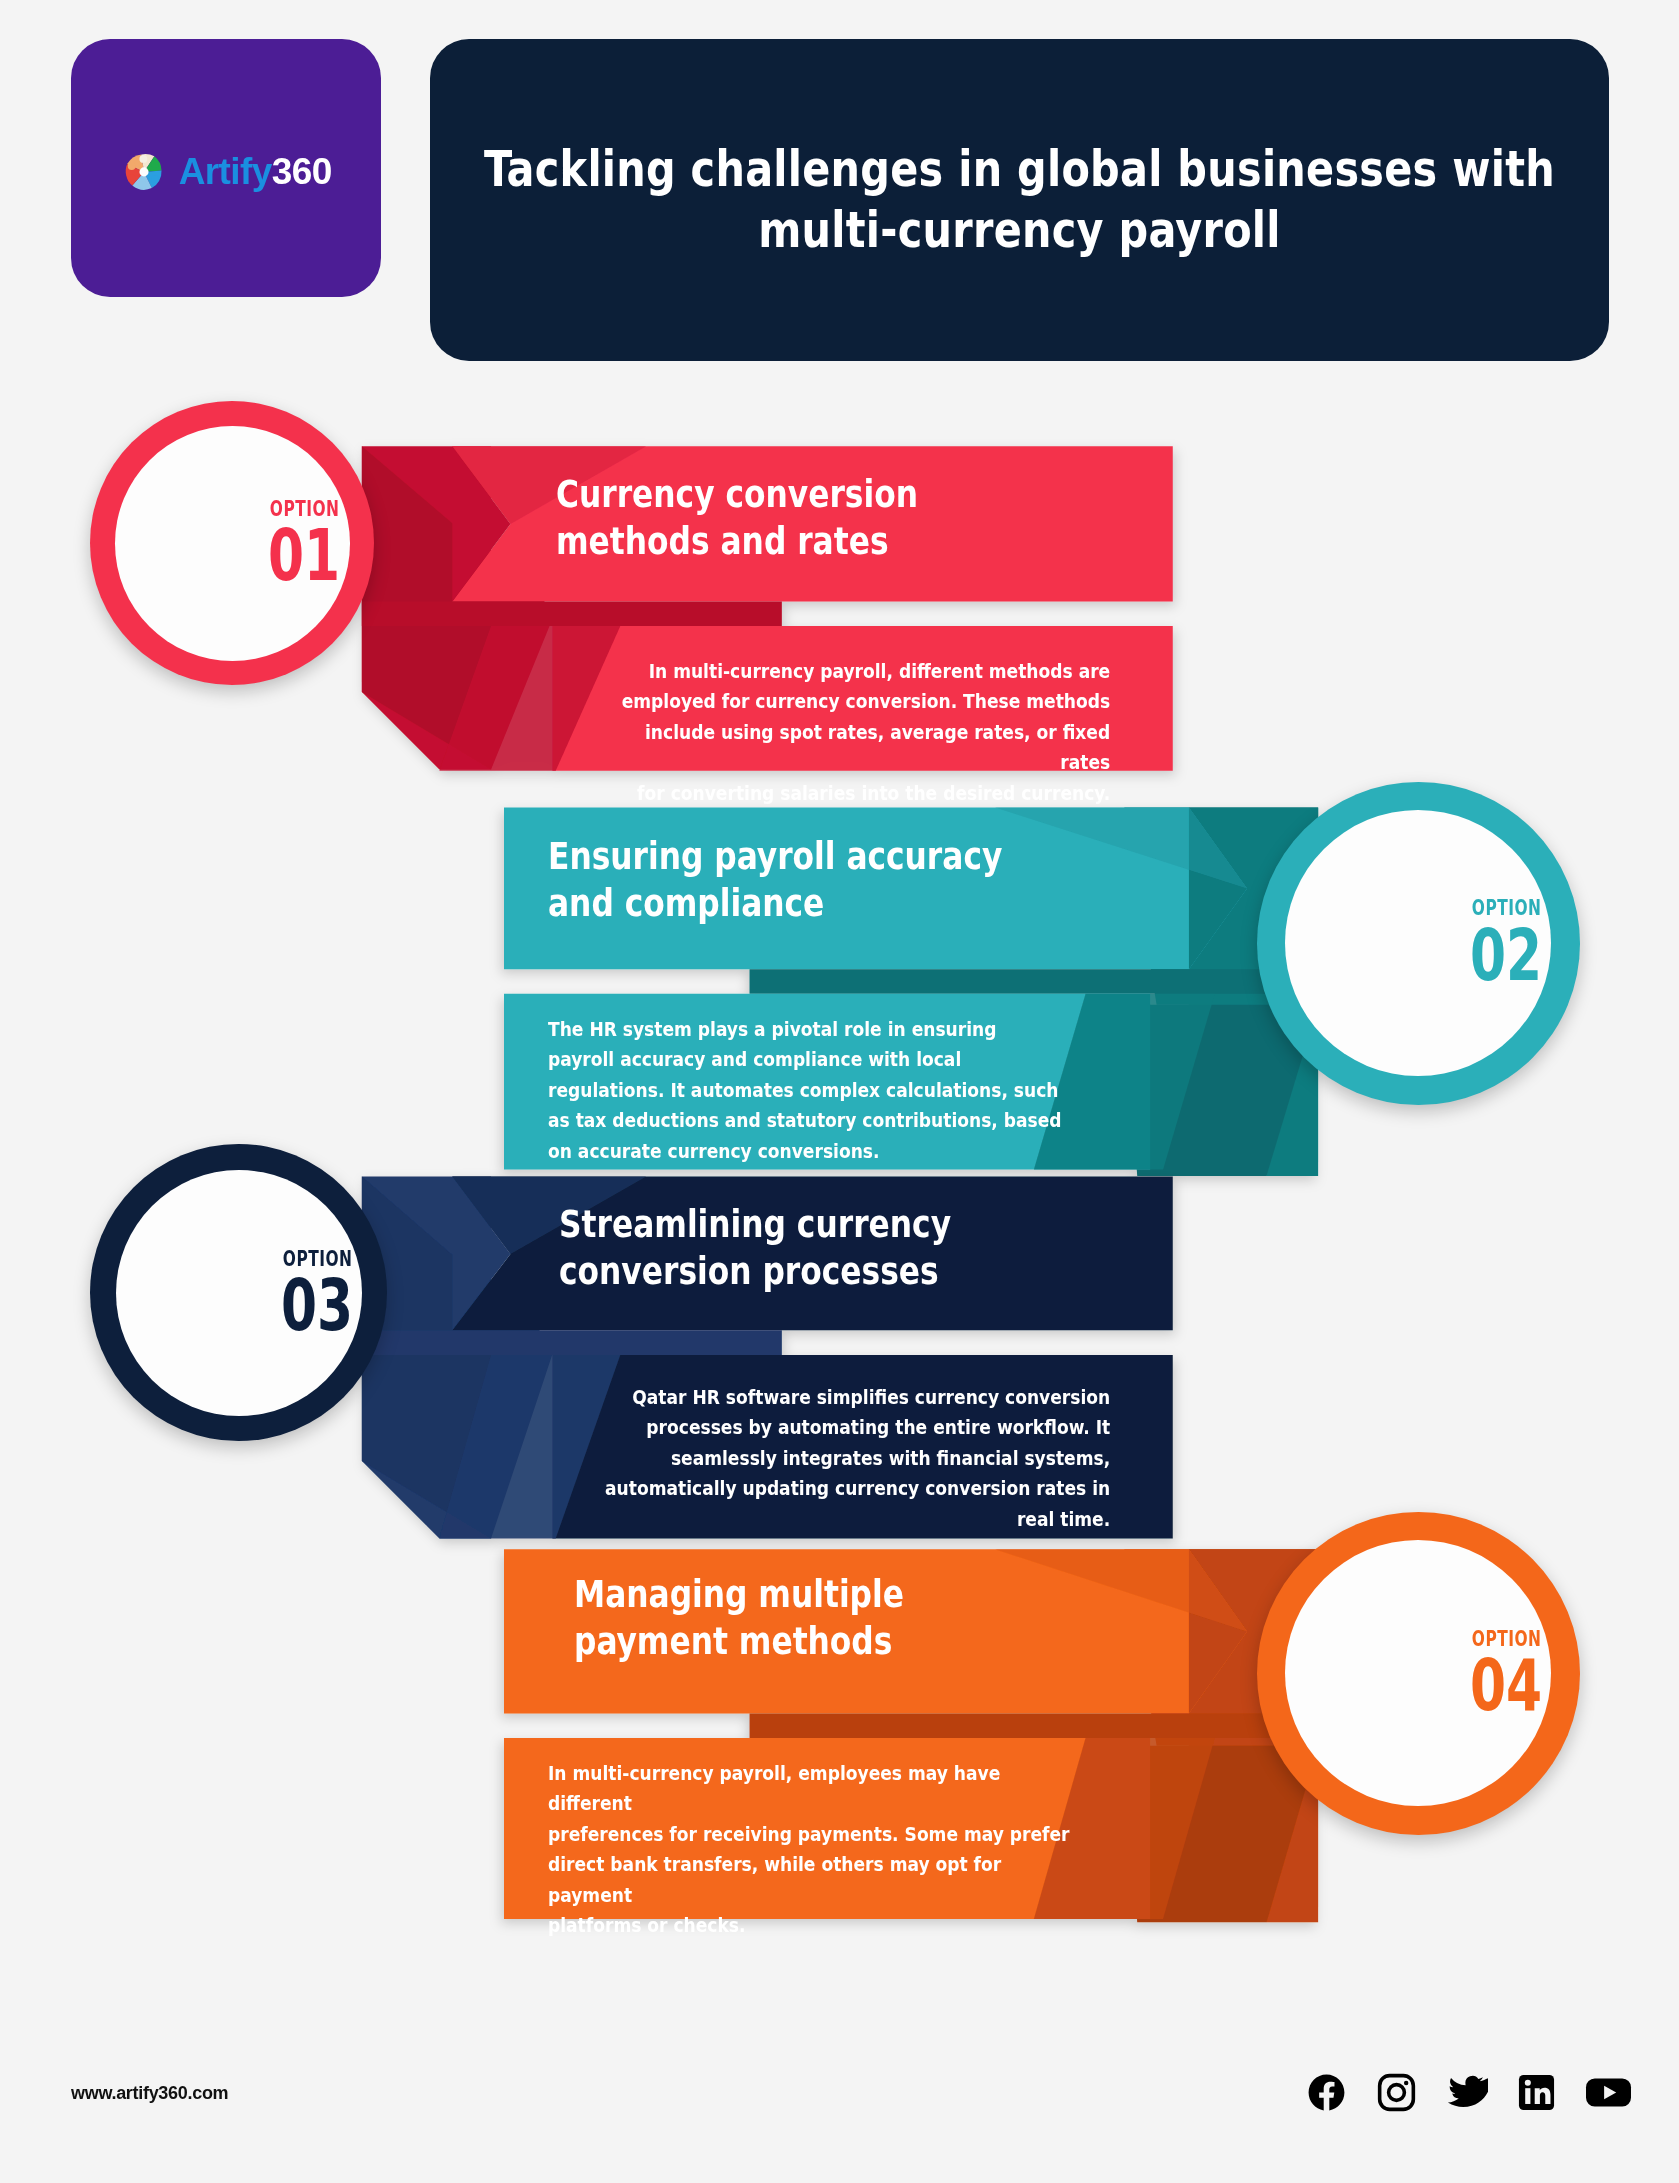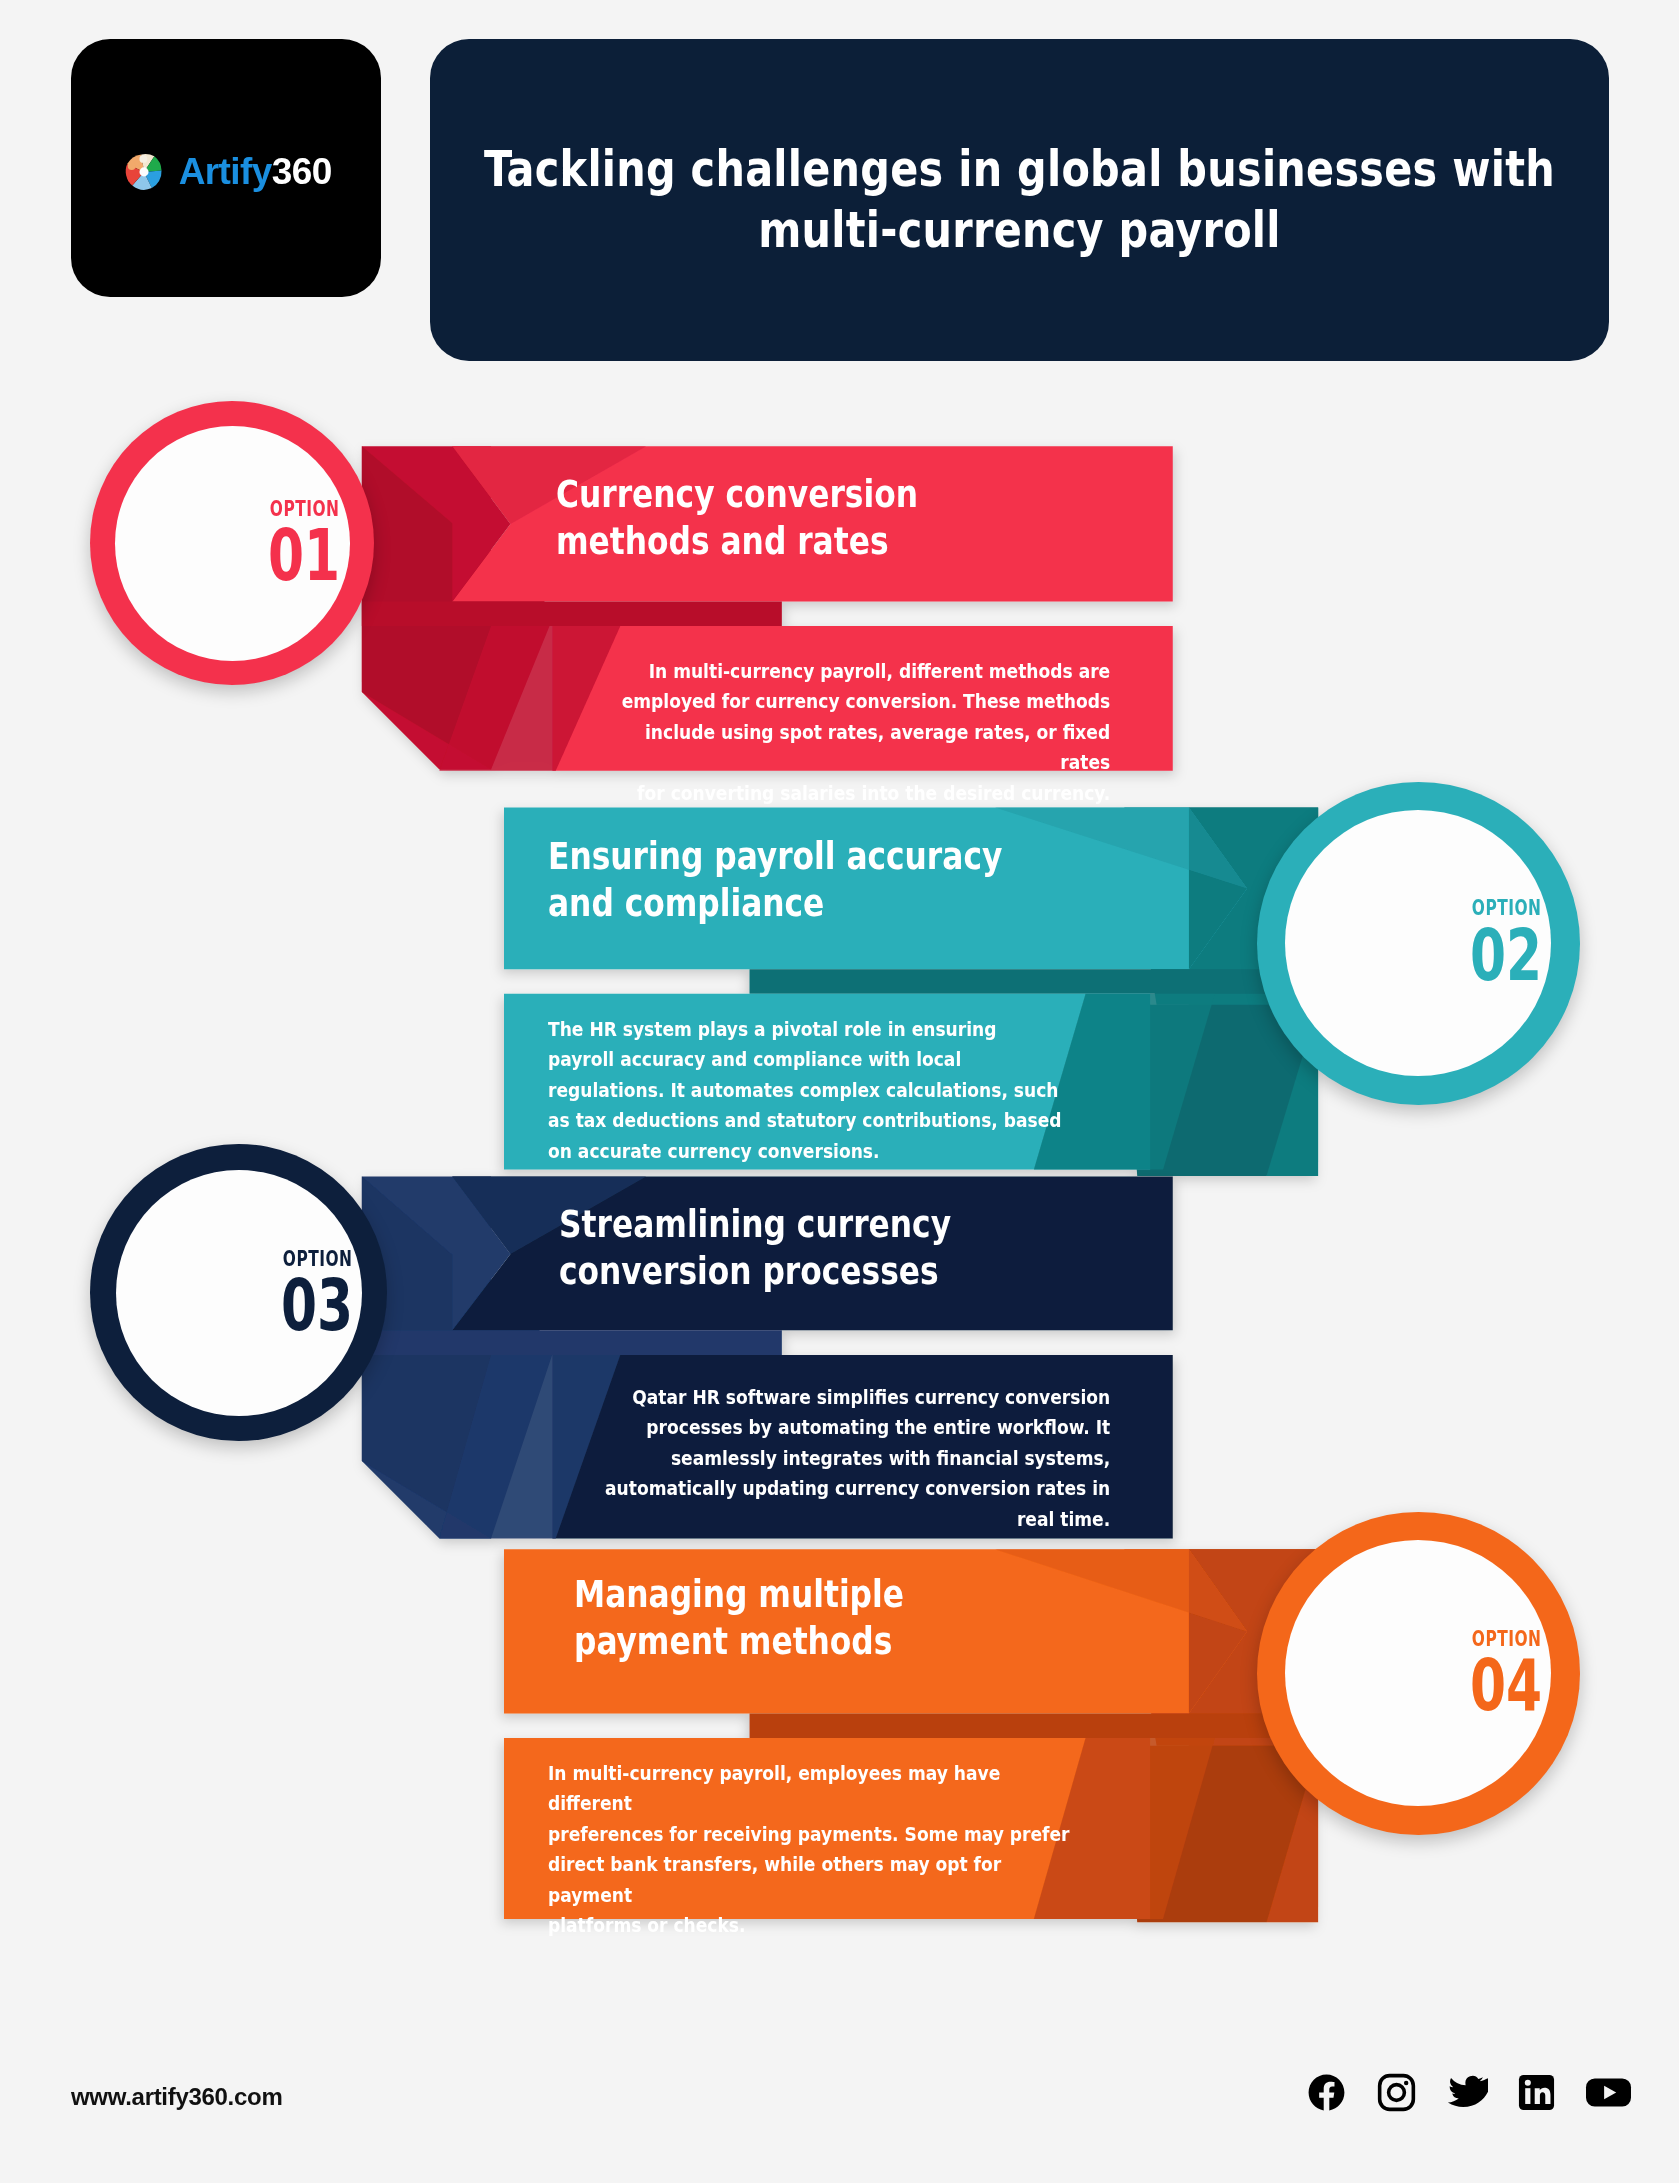--- a/index.html
+++ b/index.html
@@ -8,21 +8,21 @@
     background:#f4f4f4;
     font-family:"Liberation Sans", sans-serif;
     overflow:hidden;
     position:relative;
   }
   .page{position:absolute;inset:0;}
 
   
   .logo-card{
     position:absolute;left:71px;top:39px;width:310px;height:258px;
-    background:#000000;border-radius:39px;
+    background:#4c1d95;border-radius:39px;
     display:flex;align-items:center;justify-content:center;
   }
   .logo-row{display:flex;align-items:center;gap:10.3px;transform:translateY(3.9px);}
   .logo-mark{width:48px;height:48px;position:relative;flex:0 0 auto;}
   .logo-text{font-size:37px;font-weight:bold;letter-spacing:-0.6px;white-space:nowrap;}
   .logo-text .a{color:#1a8fe0;}
   .logo-text .n{color:#ffffff;}
 
   .title-card{
     position:absolute;left:430px;top:39px;width:1179px;height:322px;
@@ -74,21 +74,21 @@
     position:absolute;color:#fff;
     font-size:20px;line-height:1.52;font-weight:bold;
     font-family:"Liberation Sans Narrow","DejaVu Sans Condensed","Liberation Sans",sans-serif;
     transform:scaleX(0.95);transform-origin:left top;
     white-space:pre-line;
   }
 
   
   .footer-url{
     position:absolute;left:71px;top:2083px;
-    font-size:24px;font-weight:bold;color:#111;letter-spacing:-0.3px;
+    font-size:18px;font-weight:bold;color:#111;letter-spacing:-0.3px;
   }
   .socials{position:absolute;left:1305px;top:2071px;display:flex;gap:27px;align-items:center;}
   .socials svg{display:block;}
 </style>
 </head>
 <body>
 
 <div class="page">
 
   <div class="logo-card">

